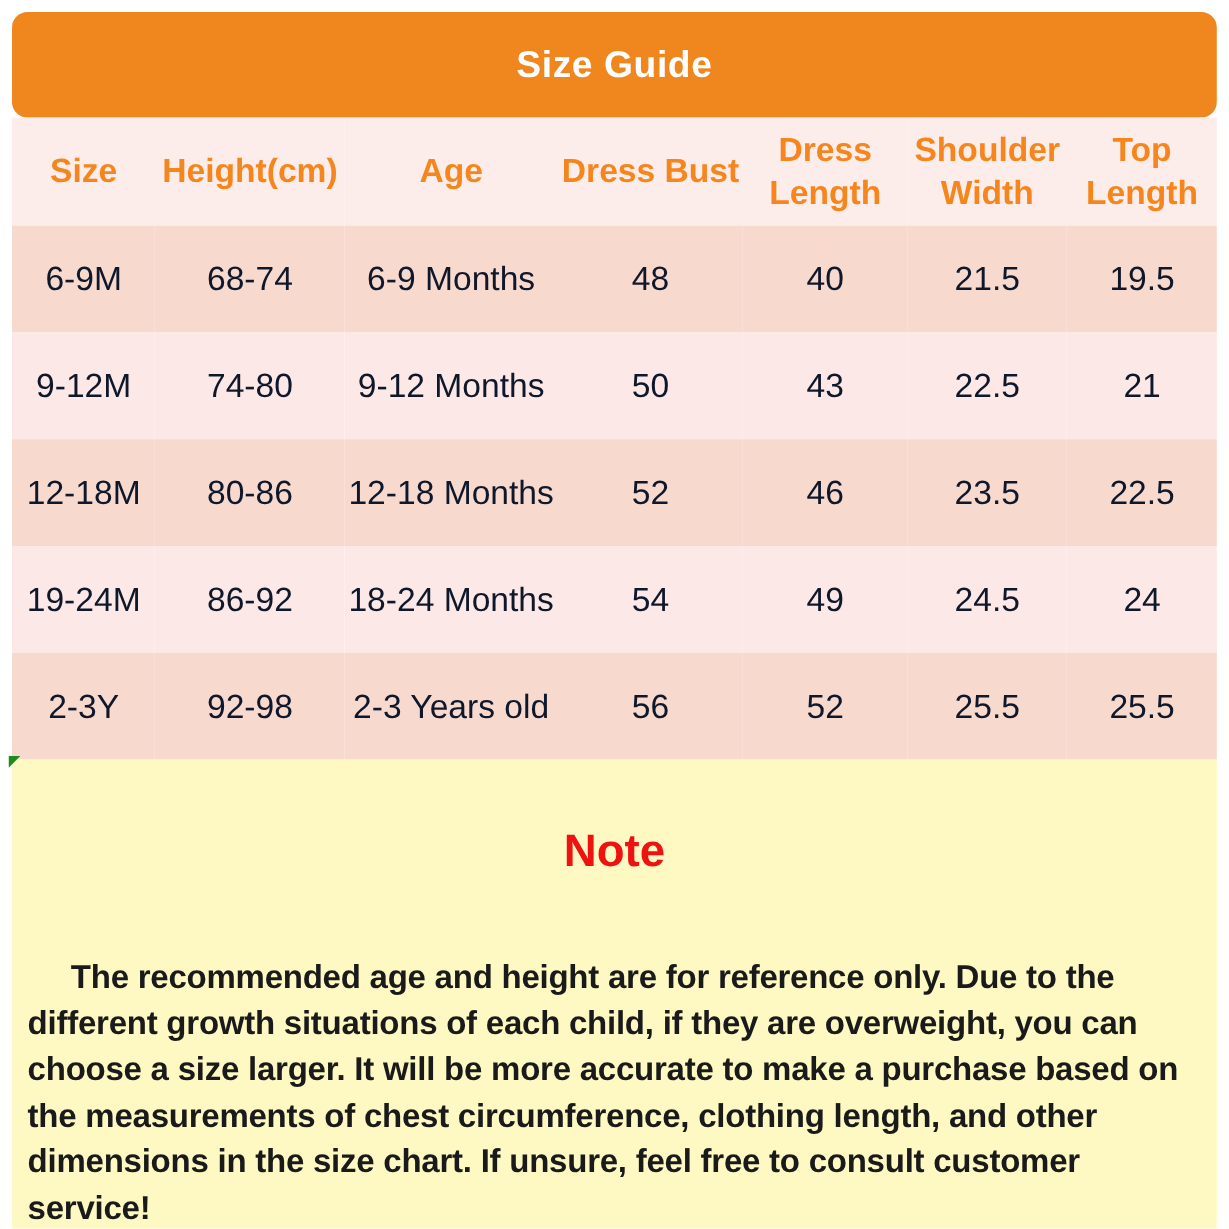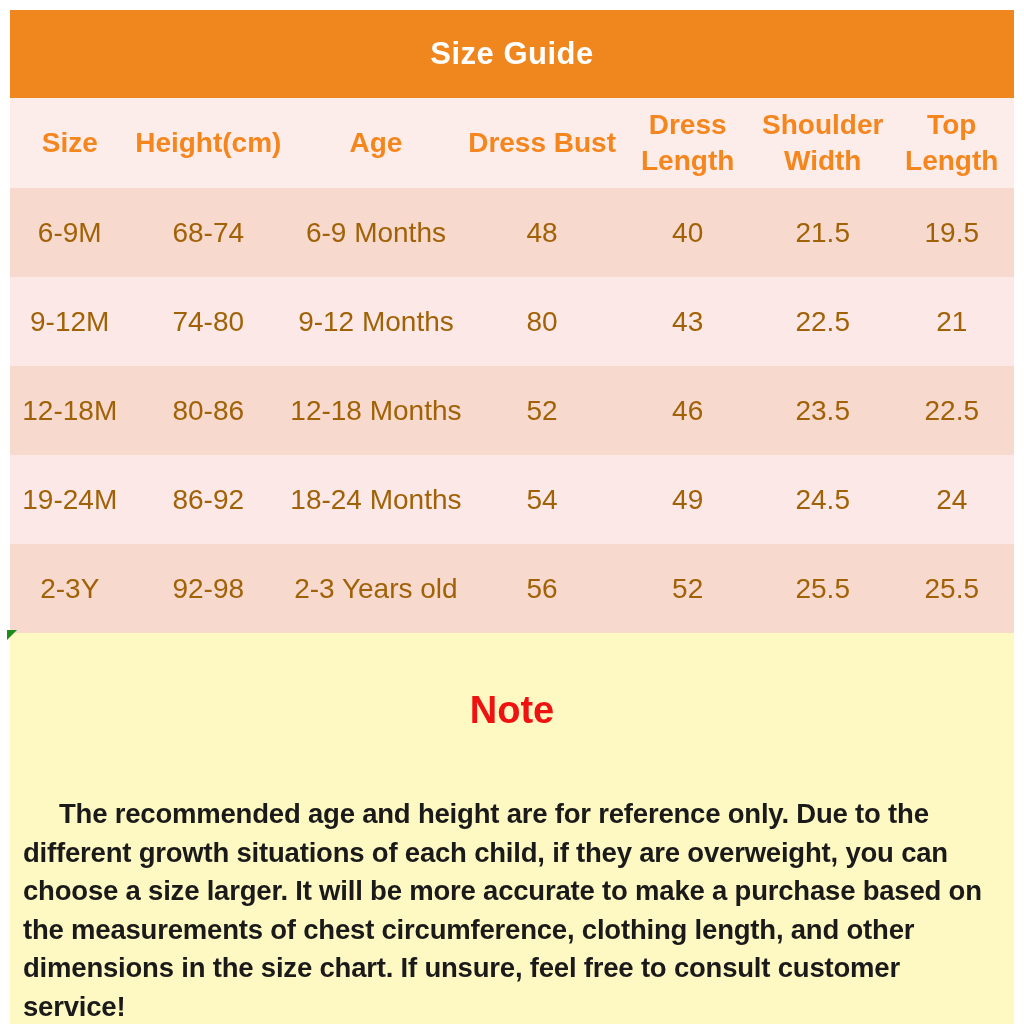--- a/index.html
+++ b/index.html
@@ -24,20 +24,21 @@
     display: flex;
     flex-direction: column;
   }
   .title-bar {
     height: 88px;
     background: #f0861e;
     display: flex;
     align-items: center;
     justify-content: center;
     flex: 0 0 auto;
+    border-radius: 13px;
   }
   .title-bar .title {
     color: #ffffff;
     font-size: 31px;
     font-weight: bold;
     letter-spacing: 0.5px;
   }
   table.size-table {
     border-collapse: collapse;
     table-layout: fixed;
@@ -58,21 +59,21 @@
     line-height: 36px;
   }
   thead th:nth-child(1),
   thead th:nth-child(2),
   thead th:nth-child(3),
   thead th:nth-child(4) { white-space: nowrap; }
   tbody tr { height: 89px; }
   tbody tr:nth-child(odd)  { background: #f8d9ce; }
   tbody tr:nth-child(even) { background: #fce9e7; }
   tbody td {
-    color: #a16207;
+    color: #0f172a;
     font-size: 28px;
     white-space: nowrap;
   }
   .note-section {
     flex: 1 1 auto;
     background: #fef9c3;
     position: relative;
   }
   .note-heading {
     margin-top: 56px;
@@ -140,21 +141,21 @@
           <td>6-9 Months</td>
           <td>48</td>
           <td>40</td>
           <td>21.5</td>
           <td>19.5</td>
         </tr>
         <tr>
           <td>9-12M</td>
           <td>74-80</td>
           <td>9-12 Months</td>
-          <td>80</td>
+          <td>50</td>
           <td>43</td>
           <td>22.5</td>
           <td>21</td>
         </tr>
         <tr>
           <td>12-18M</td>
           <td>80-86</td>
           <td>12-18 Months</td>
           <td>52</td>
           <td>46</td>

